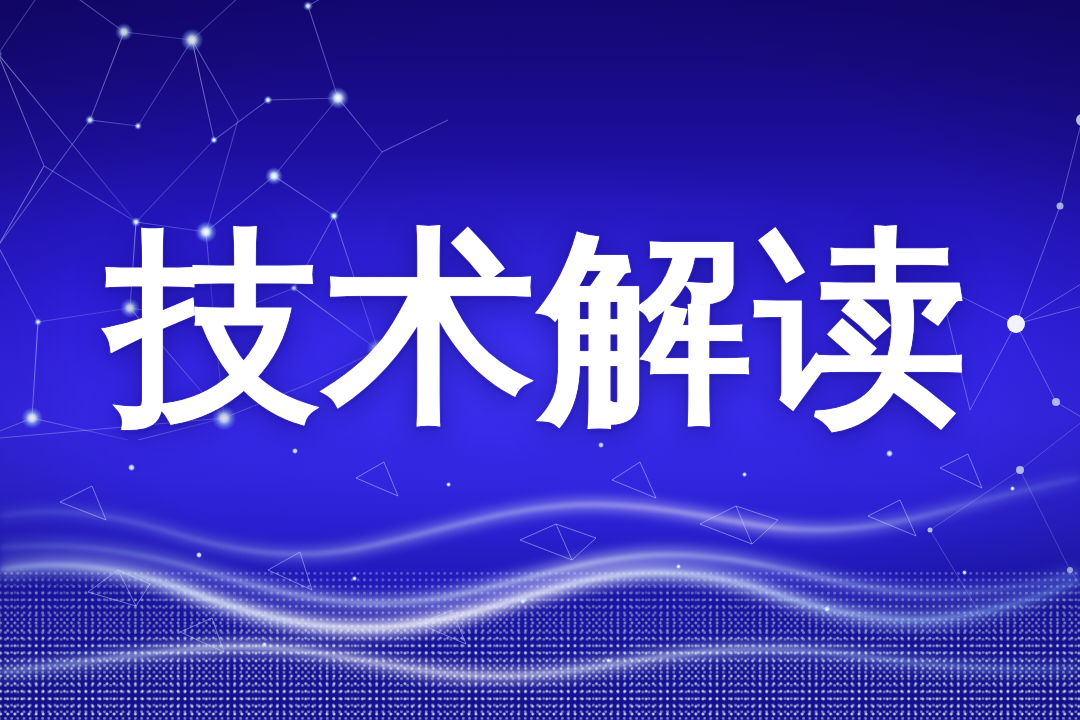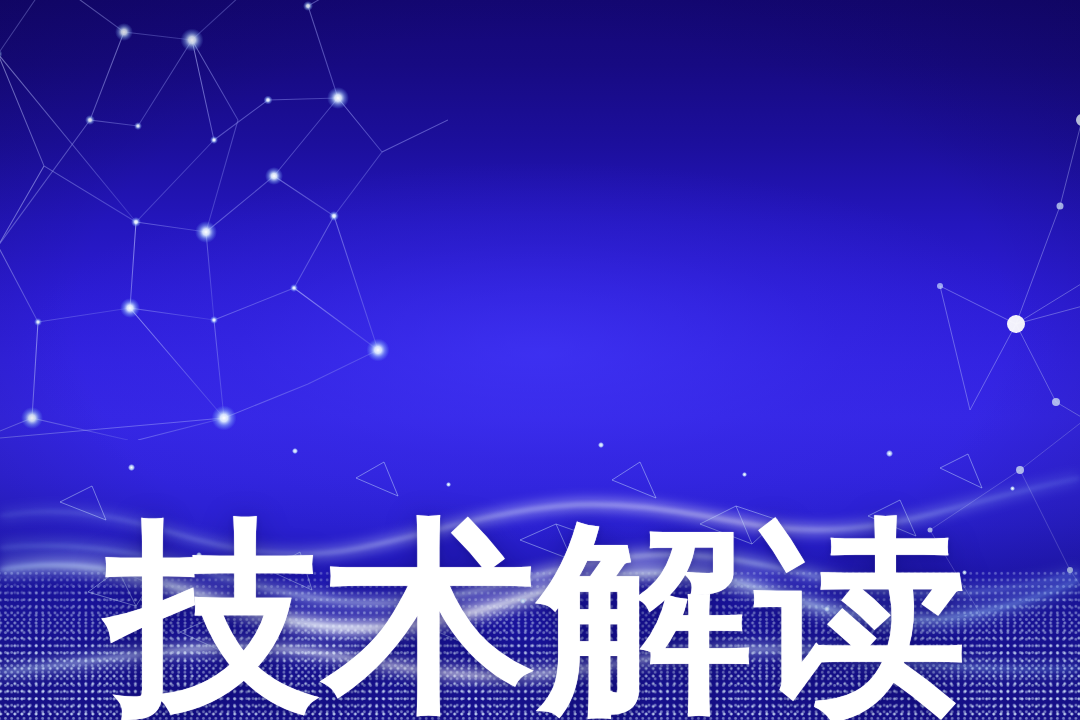--- a/index.html
+++ b/index.html
@@ -72,21 +72,21 @@
   .dotfield.d2{
     height:150px;
     background-size:6.2px 6.6px;
     opacity:.55;
     filter:blur(.2px);
   }
 
   
   .headline-layer{
     position:absolute; left:0; right:0; top:0; bottom:0;
-    display:flex; align-items:flex-end; justify-content:center;
+    display:flex; align-items:center; justify-content:center;
   }
   .headline{
     position:relative;
     margin-top:-66px;
     color:#ffffff;
     font-family:"DejaVu Sans","Liberation Sans", sans-serif;
     font-weight:700;
     font-size:206px;
     line-height:1;
     letter-spacing:4px;

